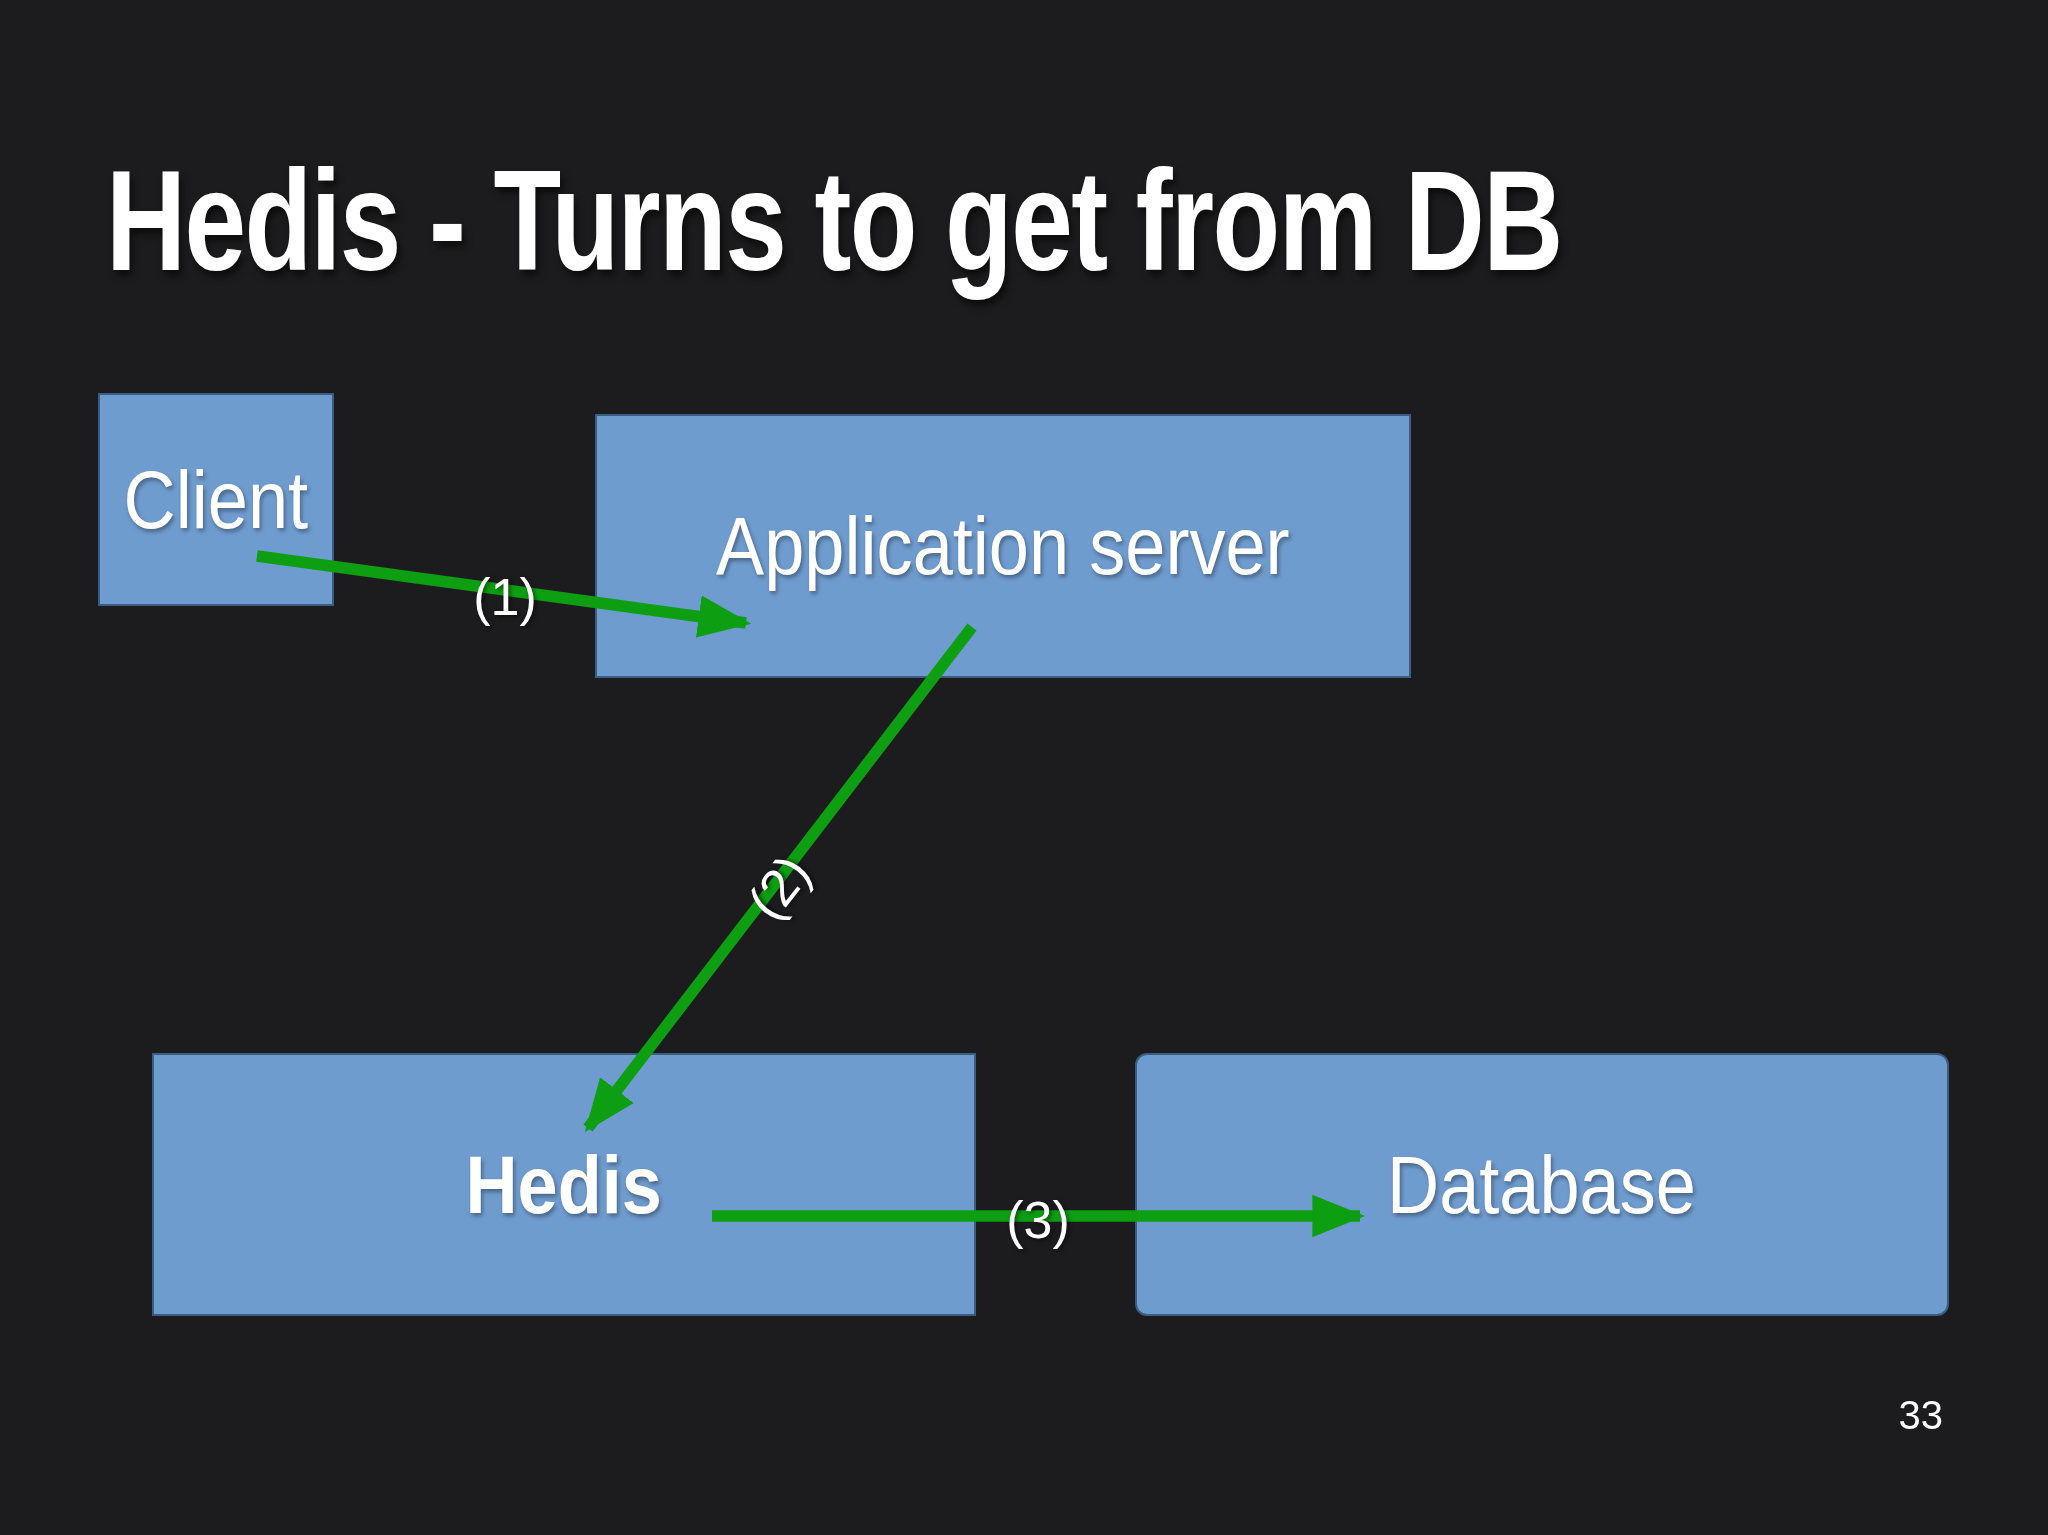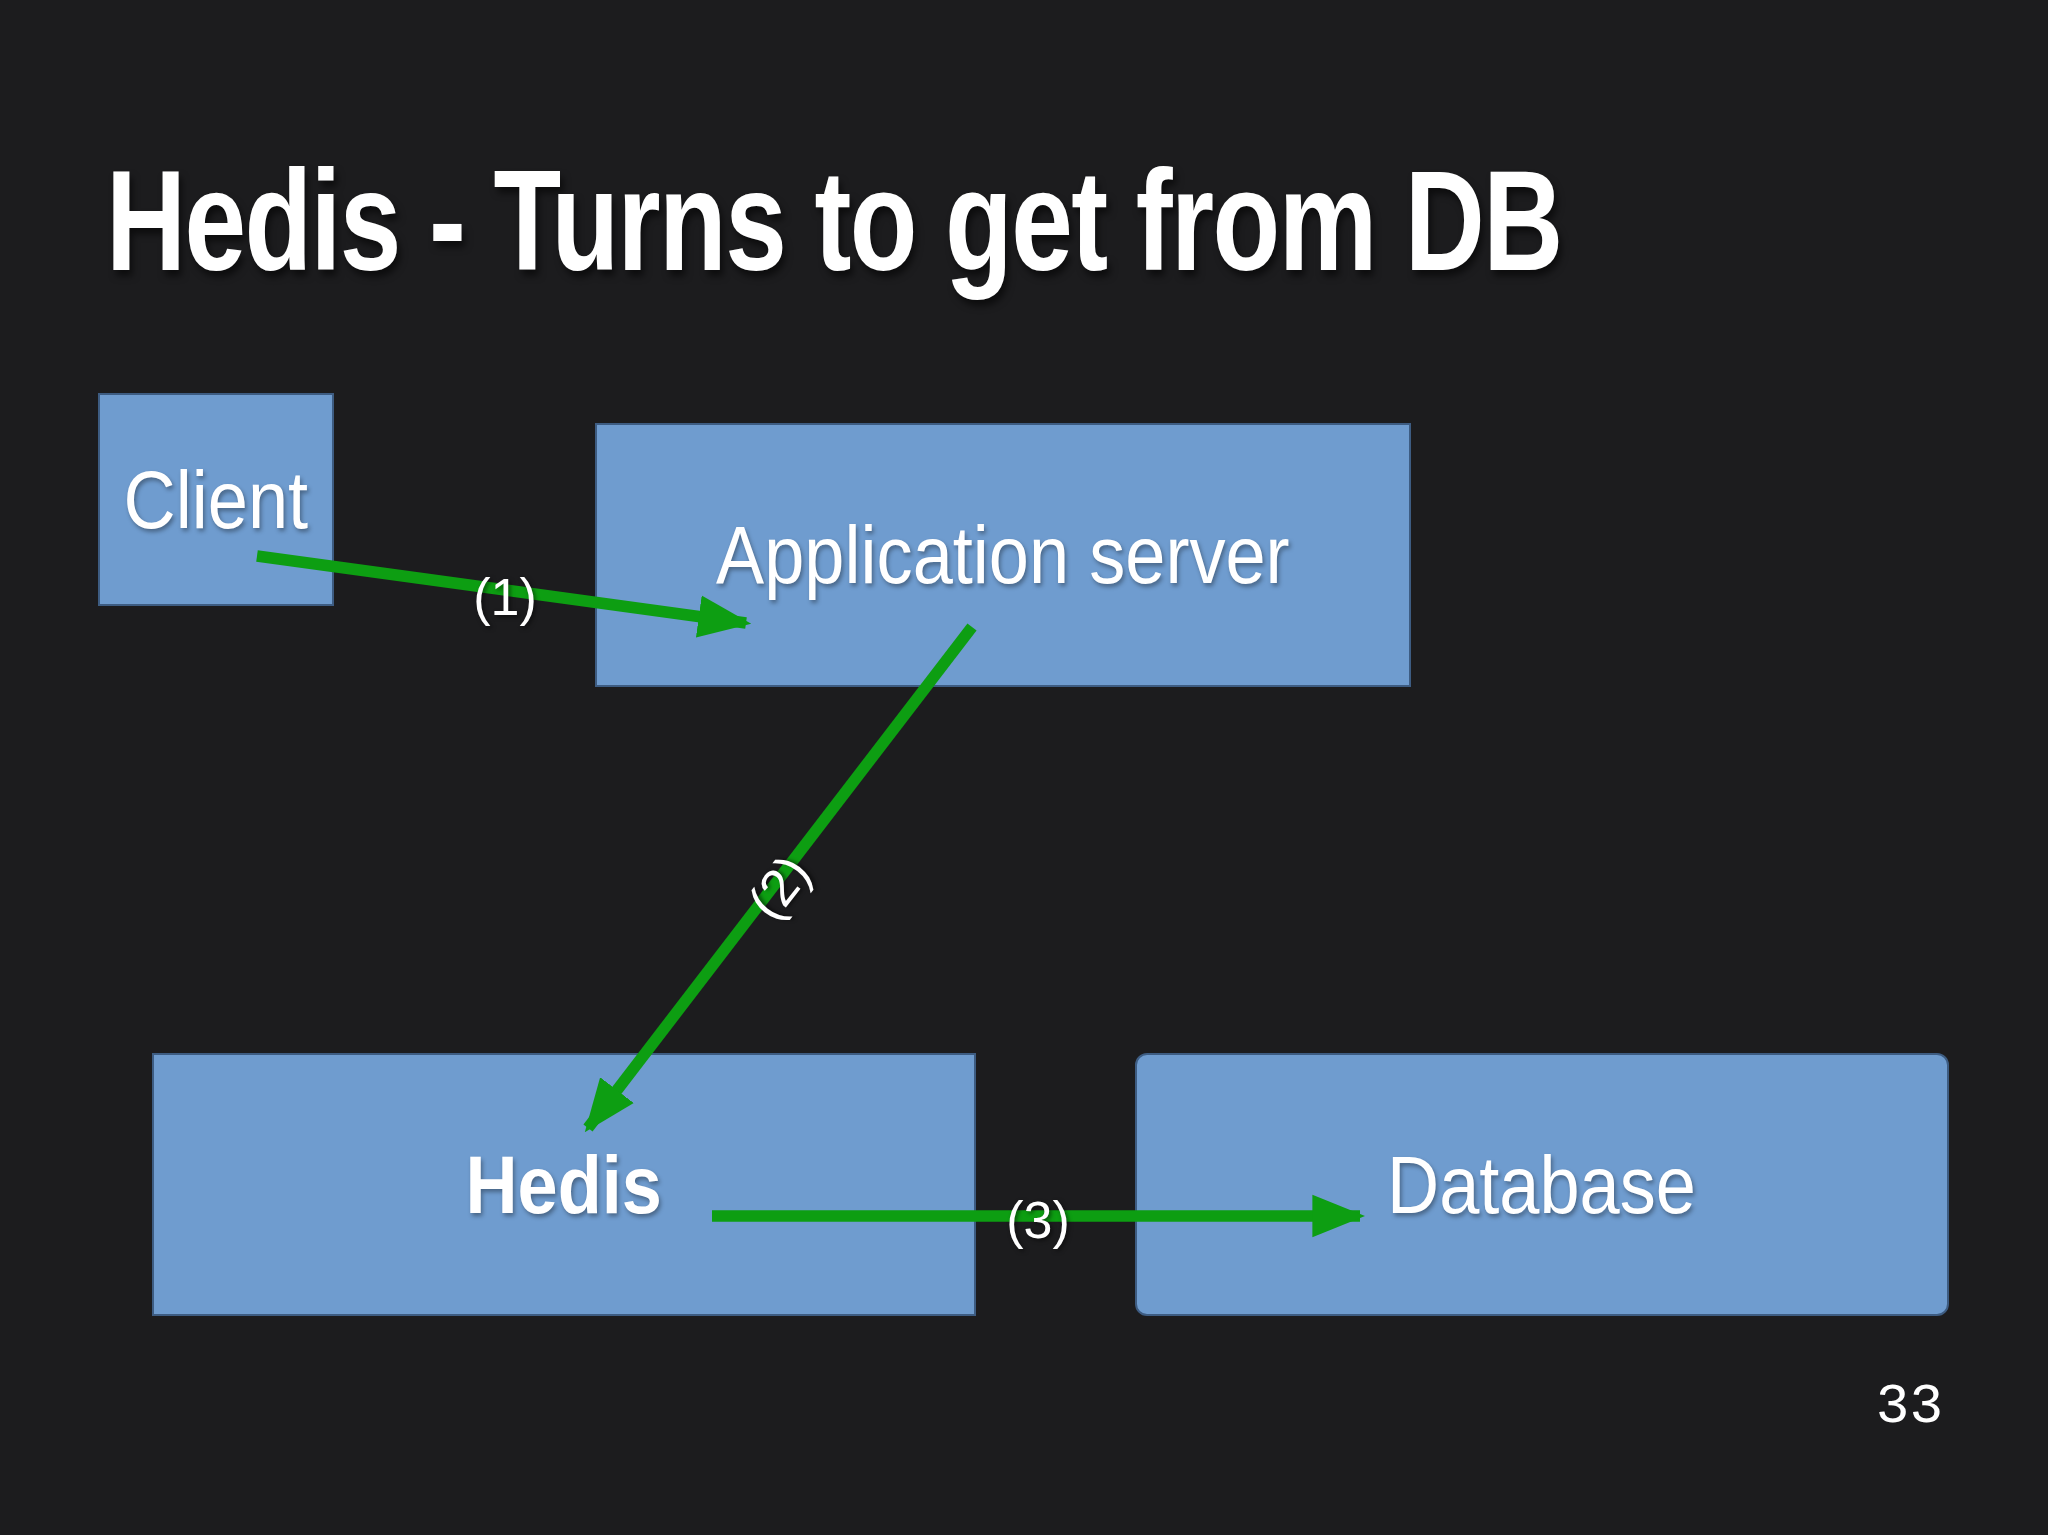--- a/index.html
+++ b/index.html
@@ -25,37 +25,37 @@
     border:2px solid var(--box-border);
     display:flex;align-items:center;justify-content:center;
   }
   .box-label{
     color:var(--fg);font-size:82px;font-weight:400;line-height:1;
     transform:scaleX(0.88);transform-origin:center;
     white-space:nowrap;text-shadow:2px 3px 5px rgba(0,0,0,0.35);
   }
   .box-label.bold{font-weight:700;}
   .box.client  {left:98px;  top:393px;  width:236px; height:213px;}
-  .box.appsrv  {left:595px; top:423px;  width:816px; height:264px;align-items:center;}
+  .box.appsrv  {left:595px; top:414px;  width:816px; height:264px;align-items:center;}
   .box.hedis   {left:124px; top:1053px; width:824px; height:263px;margin-left:28px;}
   .box.database{left:1135px;top:1053px; width:814px; height:263px;border-radius:12px;}
   svg.arrows{position:absolute;left:0;top:0;width:2048px;height:1535px;pointer-events:none;}
   svg.arrows line{stroke:var(--green);stroke-width:11.5;}
   svg.arrows .head{fill:var(--green);}
   .arrow-label{
     position:absolute;color:var(--fg);font-size:52px;line-height:1;
     white-space:nowrap;transform:translate(-50%,-50%);
     text-shadow:2px 2px 4px rgba(0,0,0,0.5);
   }
   .arrow-label.l1{left:505px;top:597px;}
   .arrow-label.l2{left:779px;top:887px;transform:translate(-50%,-50%) rotate(-52deg);}
   .arrow-label.l3{left:1038px;top:1220px;}
   .page-num{
     position:absolute;right:105px;bottom:100px;
-    color:var(--fg);font-size:56px;line-height:1;font-family:Liberation Mono, monospace;
+    color:var(--fg);font-size:40px;line-height:1;
   }
 </style>
 </head>
 <body>
 
 <div class="slide">
 
   <h1 class="title">Hedis - Turns to get from DB</h1>
 
   <div class="box client">

